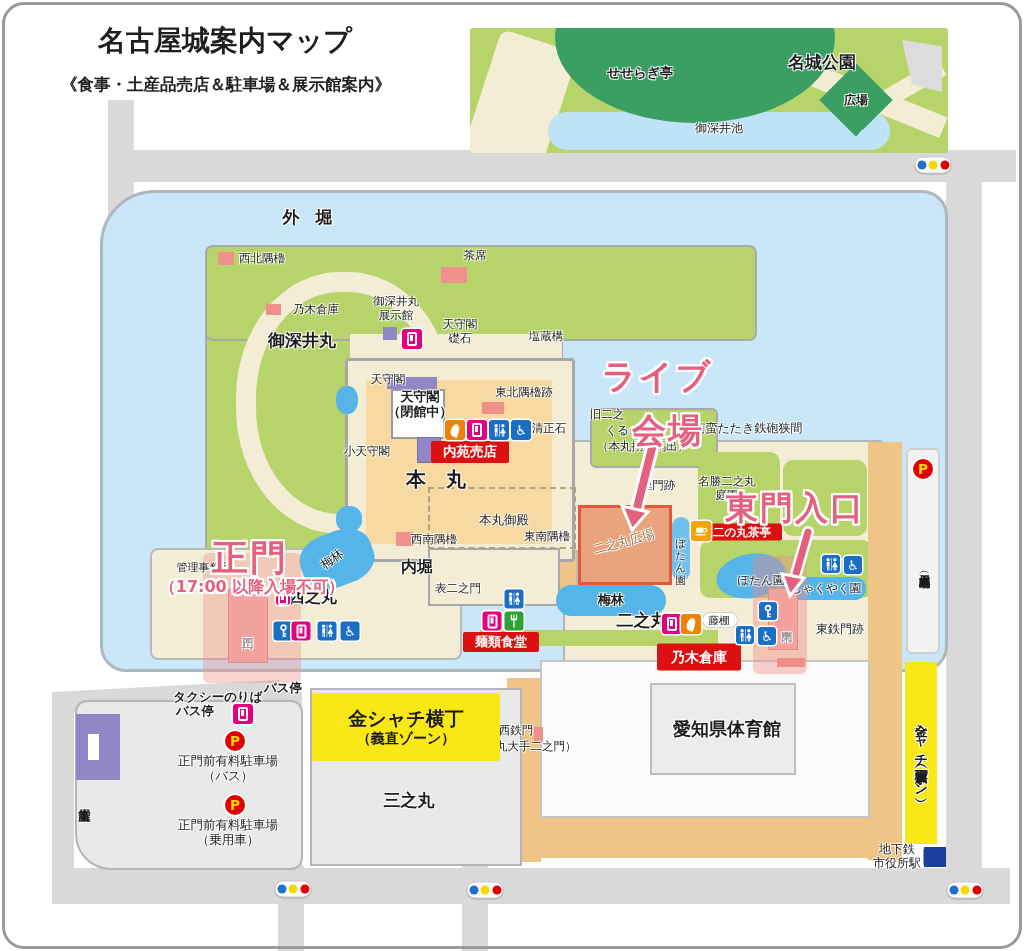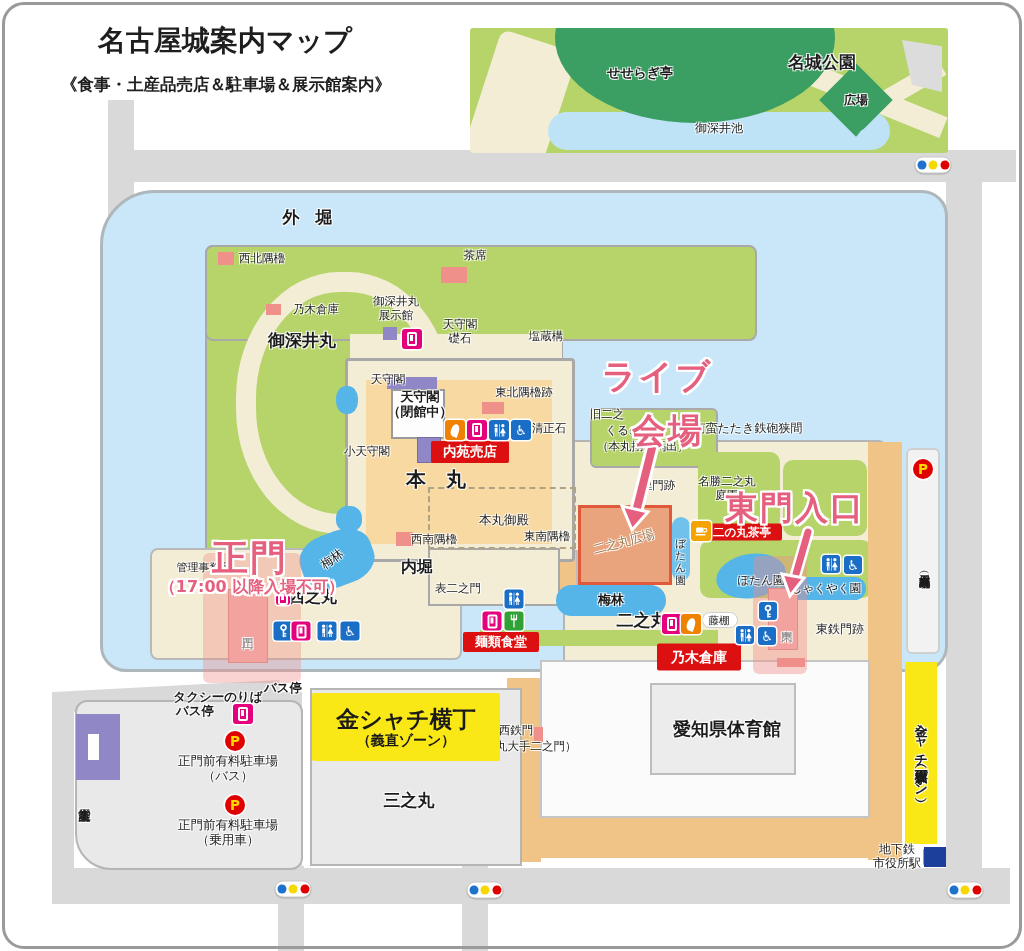--- a/index.html
+++ b/index.html
@@ -213,21 +213,21 @@
     <div class="lbl" style="left: 519px; top: 747px; font-size: 11.5px;">（二之丸大手二之門）</div>
     <div class="lbl" style="left: 727px; top: 729px; font-size: 18px; font-weight: bold;">愛知県体育館</div>
     <div class="lbl" style="left: 897px; top: 856px; font-size: 12px;">地下鉄
 市役所駅</div>
     <div class="lbl v" style="left: 924px; top: 567px; font-size: 11.5px;">二之丸東有料駐車場（乗用車）</div>
     <div class="lbl v" style="left: 921px; top: 752px; font-size: 13px; font-weight: bold;">金シャチ横丁（宗春ゾーン）</div>
     <div class="bx" style="left: 470px; top: 452px; width: 78px; height: 22px; background: rgb(220, 16, 16); color: rgb(255, 255, 255); font-weight: bold;"><div style="font-size: 13.5px;">内苑売店</div></div>
     <div class="bx" style="left: 501px; top: 642px; width: 76px; height: 20px; background: rgb(220, 16, 16); color: rgb(255, 255, 255); font-weight: bold;"><div style="font-size: 13px;">麺類食堂</div></div>
     <div class="bx" style="left: 699px; top: 657px; width: 84px; height: 27px; background: rgb(220, 16, 16); color: rgb(255, 255, 255); font-weight: bold;"><div style="font-size: 14px;">乃木倉庫</div></div>
     <div class="bx" style="left: 742px; top: 532px; width: 80px; height: 17px; background: rgb(220, 16, 16); color: rgb(255, 255, 255); font-weight: bold;"><div style="font-size: 11.5px;">二の丸茶亭</div></div>
-    <div class="bx" style="left: 406px; top: 727px; width: 188px; height: 68px; background: rgb(249, 232, 22); color: rgb(26, 26, 26); font-weight: bold;"><div style="font-size: 23px;">金シャチ横丁</div><div style="font-size: 14px;">（義直ゾーン）</div></div>
+    <div class="bx" style="left: 406px; top: 727px; width: 188px; height: 68px; background: rgb(249, 232, 22); color: rgb(26, 26, 26); font-weight: bold;"><div style="font-size: 19px;">金シャチ横丁</div><div style="font-size: 14px;">（義直ゾーン）</div></div>
     <div class="icon boxed vend" style="width: 20px; height: 20px; left: 412px; top: 339px;">
       <span class="vendin"></span>
     </div>
     <div class="icon boxed vend" style="width: 14px; height: 14px; left: 283px; top: 598px;">
       <span class="vendin"></span>
     </div>
     <div class="icon boxed key" style="width: 19px; height: 19px; left: 283px; top: 631px;">
       <svg width="14" height="15" viewBox="0 0 20 22">
         <circle cx="10" cy="6" r="3.6" fill="none" stroke="#fff" stroke-width="2.4"></circle>
         <rect x="8.8" y="9" width="2.4" height="11" fill="#fff"></rect>

